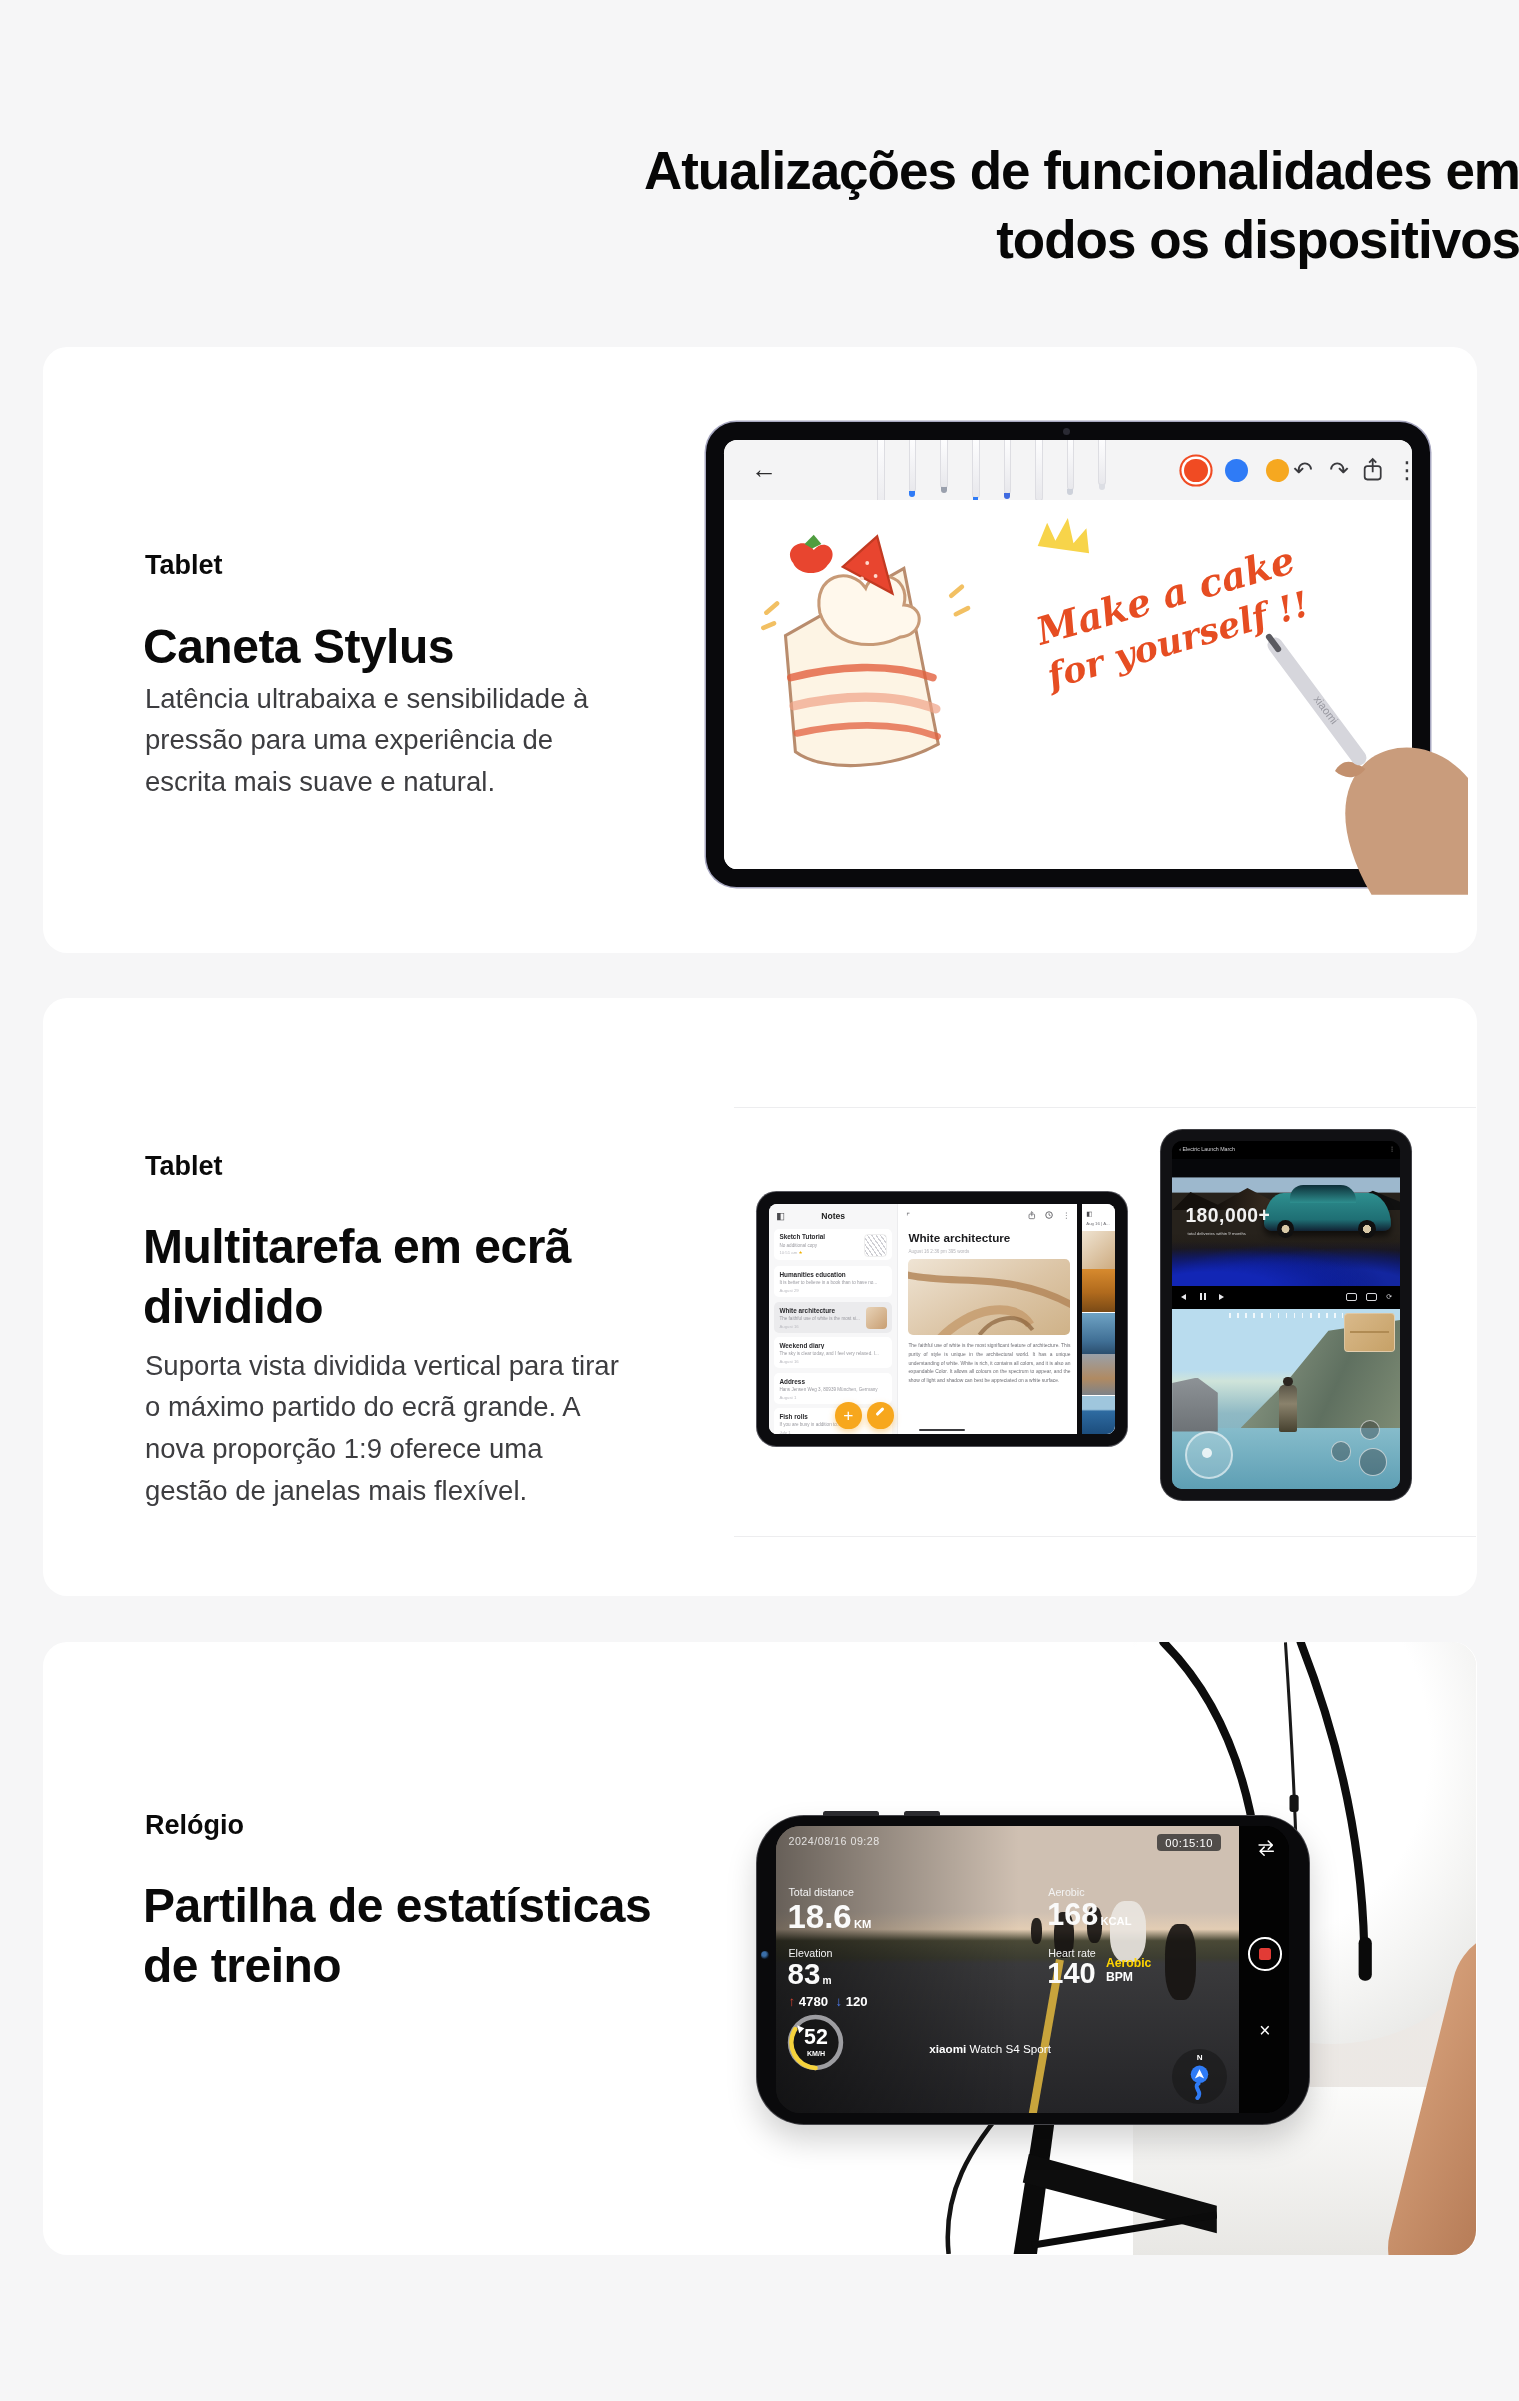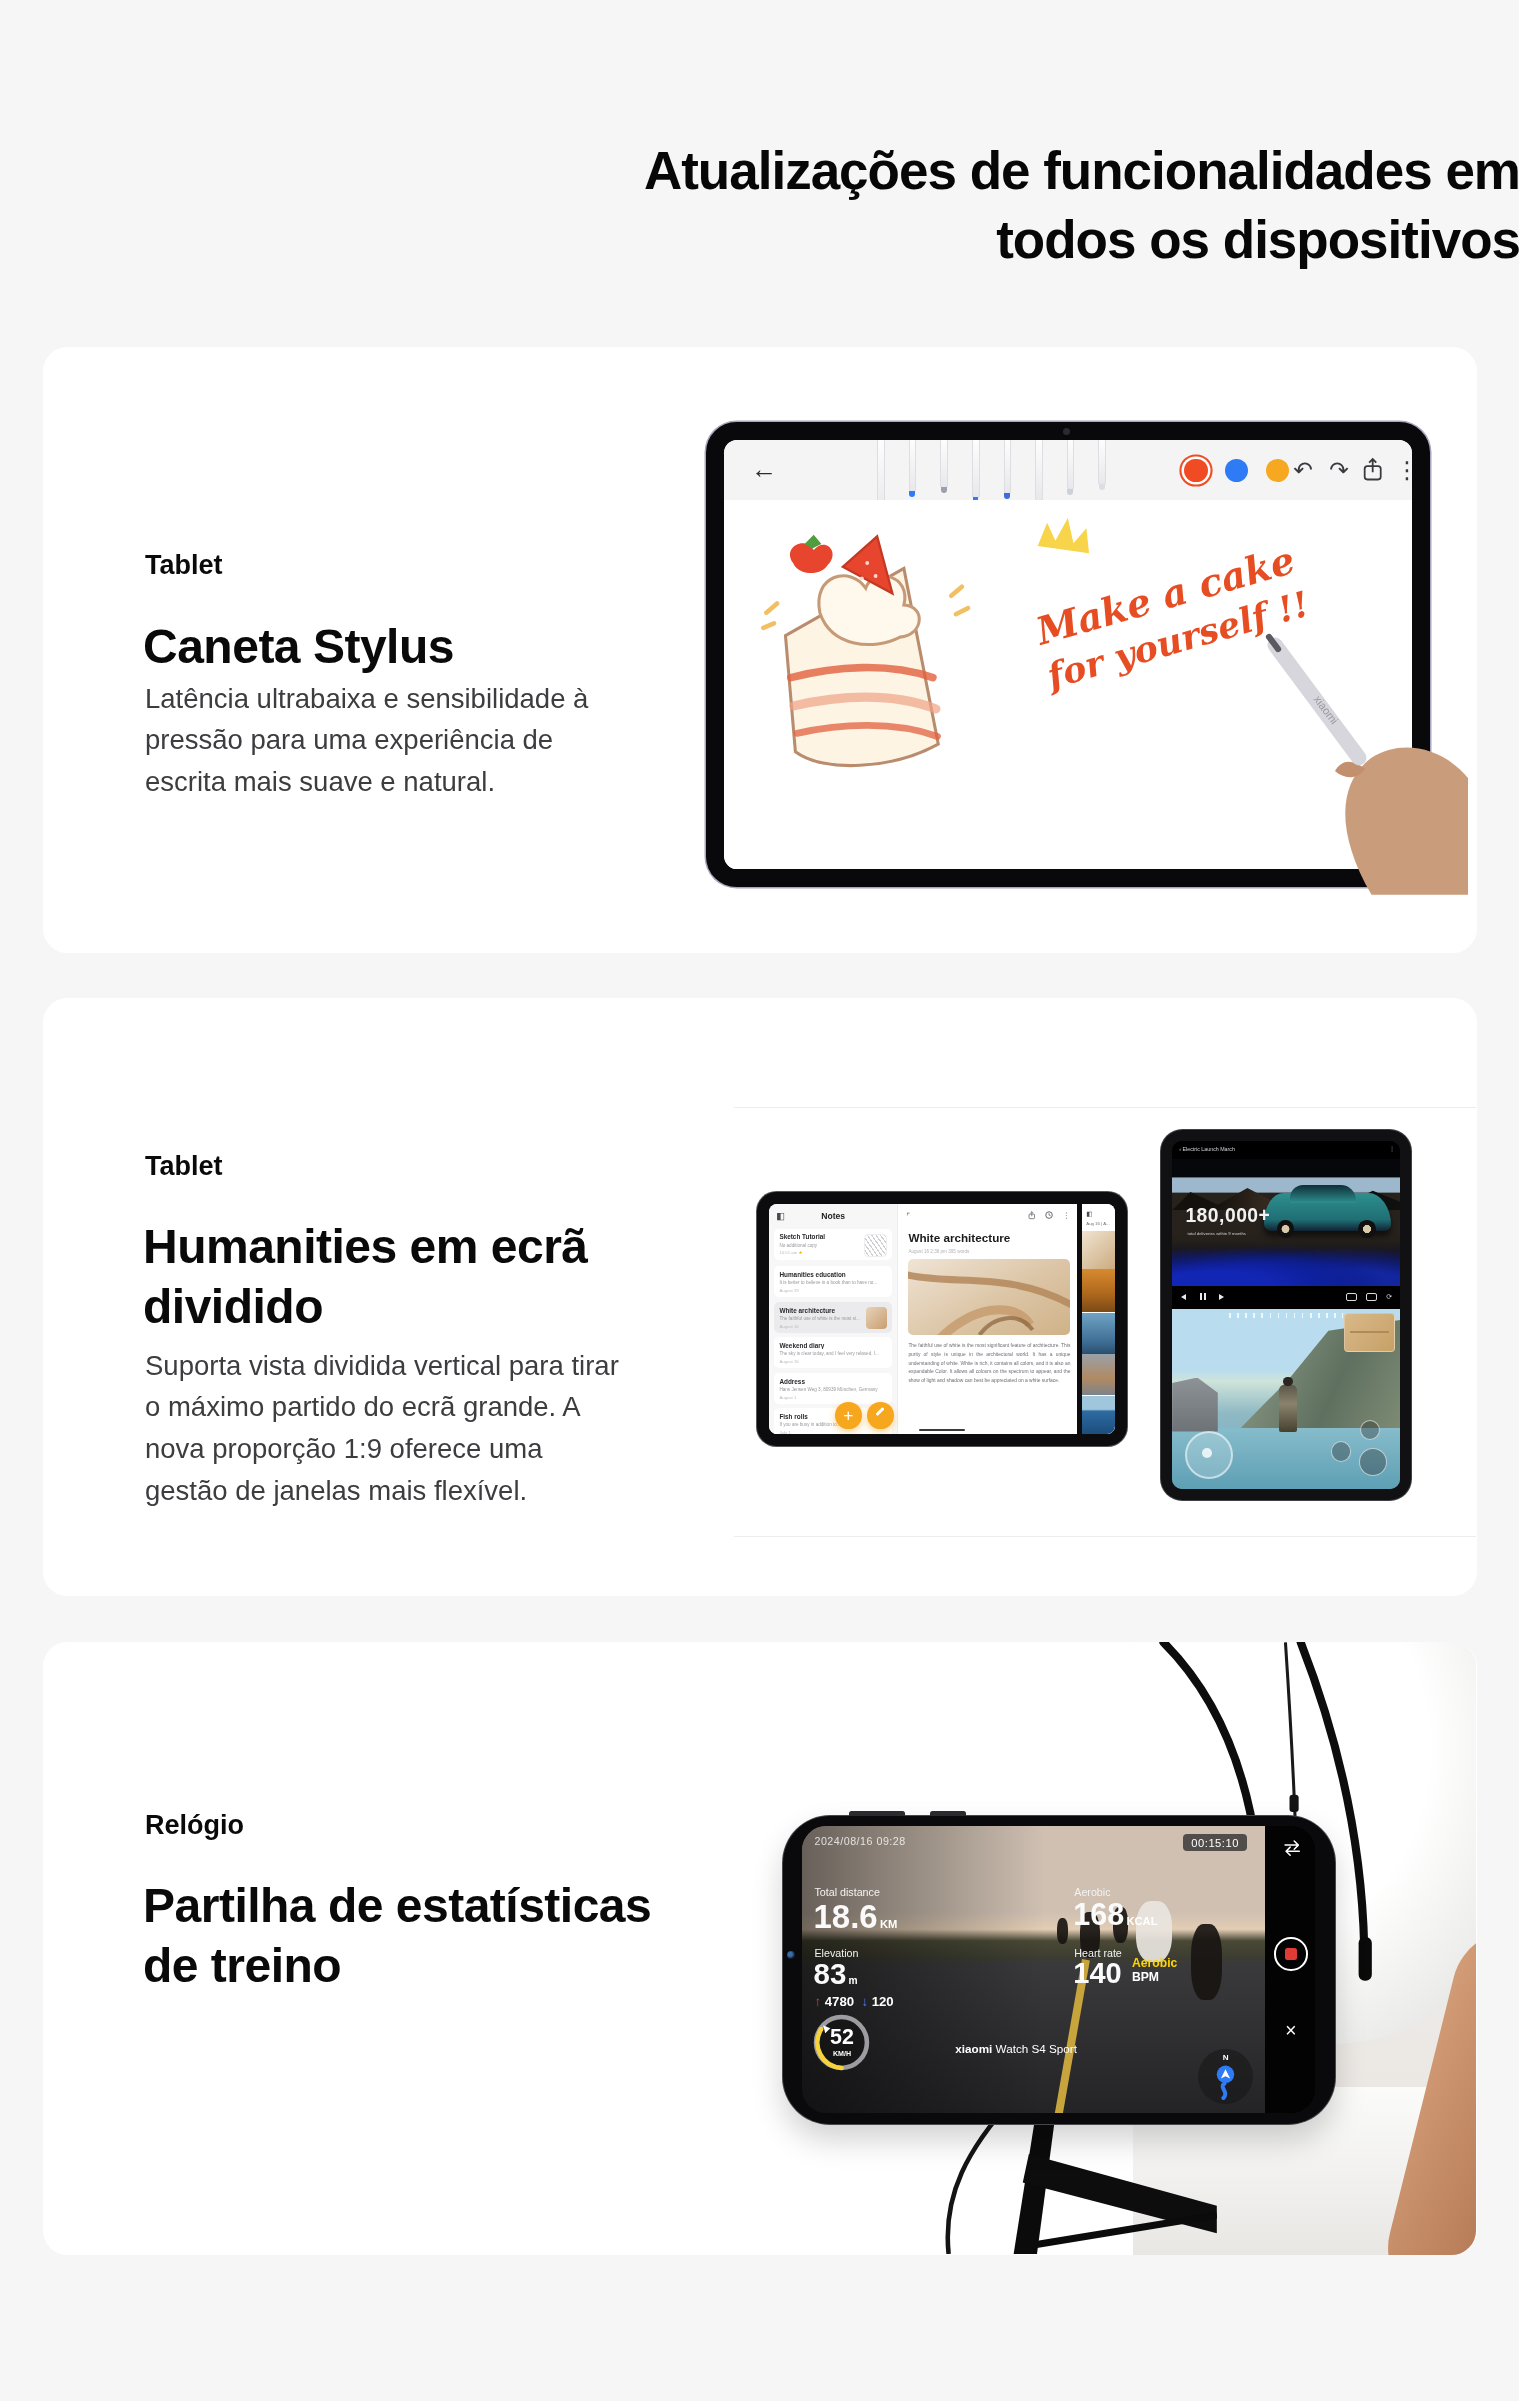--- a/index.html
+++ b/index.html
@@ -155,21 +155,21 @@
   
   .photo{left:1090px;top:0;width:343px;height:613px;border-radius:0 24.4px 24.4px 0;overflow:hidden;
     background:linear-gradient(#f2efec,#e9e5e1);}
   .hoodie{position:absolute;left:-30.5px;top:-20.3px;width:417px;height:422px;
     background:radial-gradient(ellipse at 40% 30%,#ffffff 0 45%,#ececea 75%,#dcdad7 100%);
     border-radius:0 0 45% 55%;}
   .shorts{position:absolute;left:0;bottom:0;width:100%;height:168px;
     background:linear-gradient(#fbfbfa,#e8e7e4);}
   .arm{position:absolute;right:-66px;top:285px;width:122px;height:386px;transform:rotate(14deg);
     border-radius:61px;background:linear-gradient(100deg,#d49e78,#b97f5a 70%);}
-  .phone{left:740px;top:174px;width:552px;height:308px;background:#0a0a0c;border-radius:47px;
+  .phone{left:714px;top:174px;width:552px;height:308px;background:#0a0a0c;border-radius:47px;
     box-shadow:0 0 0 1px #46464b,0 15.3px 30.5px rgba(0,0,0,.18);z-index:3;}
   .pbtn{top:-5.1px;height:5.1px;background:#2b2b2f;border-radius:2.5px 2.5px 0 0;}
   .pscreen{left:19.3px;top:10.2px;width:513px;height:287px;border-radius:24.4px;overflow:hidden;
     background:#000;display:flex;}
   .vf{width:463px;height:287px;position:relative;flex:none;overflow:hidden;
     background:linear-gradient(#cfc0b2 0 30%,#e3cdb4 36%,#4a4936 40%,#3c3d31 46%,#3a3a3c 48%,#242427 100%);}
   .vf:before{content:"";position:absolute;left:0;top:0;width:70%;height:100%;
     background:linear-gradient(90deg,rgba(0,0,0,.5),transparent 75%);}
   .roadline{position:absolute;left:56%;top:46%;width:8.1px;height:80%;background:#c8a43c;
     transform:rotate(10deg);}
@@ -286,21 +286,21 @@
       <path d="M318 352 C288 330 270 336 258 356 C276 372 300 374 318 352 Z" fill="#c2906e"></path>
       <path d="M140 108 L305 330" stroke="#d6d6dc" stroke-width="30" stroke-linecap="round"></path>
       <path d="M128 92 L146 116" stroke="#5a5a60" stroke-width="12" stroke-linecap="round"></path>
       <text x="215" y="215" font-size="22" fill="#9a9aa2" transform="rotate(53 215 215)" font-family="Liberation Sans, sans-serif">xiaomi</text>
     </svg>
   </div>
 </section>
 
 <section class="abs card" id="card-split">
   <div class="abs card-label" style="top:153px">Tablet</div>
-  <h2 class="abs card-heading pre" style="top:179px">Humanities em ecrã
+  <h2 class="abs card-heading pre" style="top:179px">Multitarefa em ecrã
 dividido</h2>
   <p class="abs card-body pre" style="top:319px">Suporta vista dividida vertical para tirar
 o máximo partido do ecrã grande. A
 nova proporção 1:9 oferece uma
 gestão de janelas mais flexível.</p>
 
   <div class="abs hairline" style="top:109px"></div>
   <div class="abs hairline" style="top:538px"></div>
 
   <div class="abs tabL">

